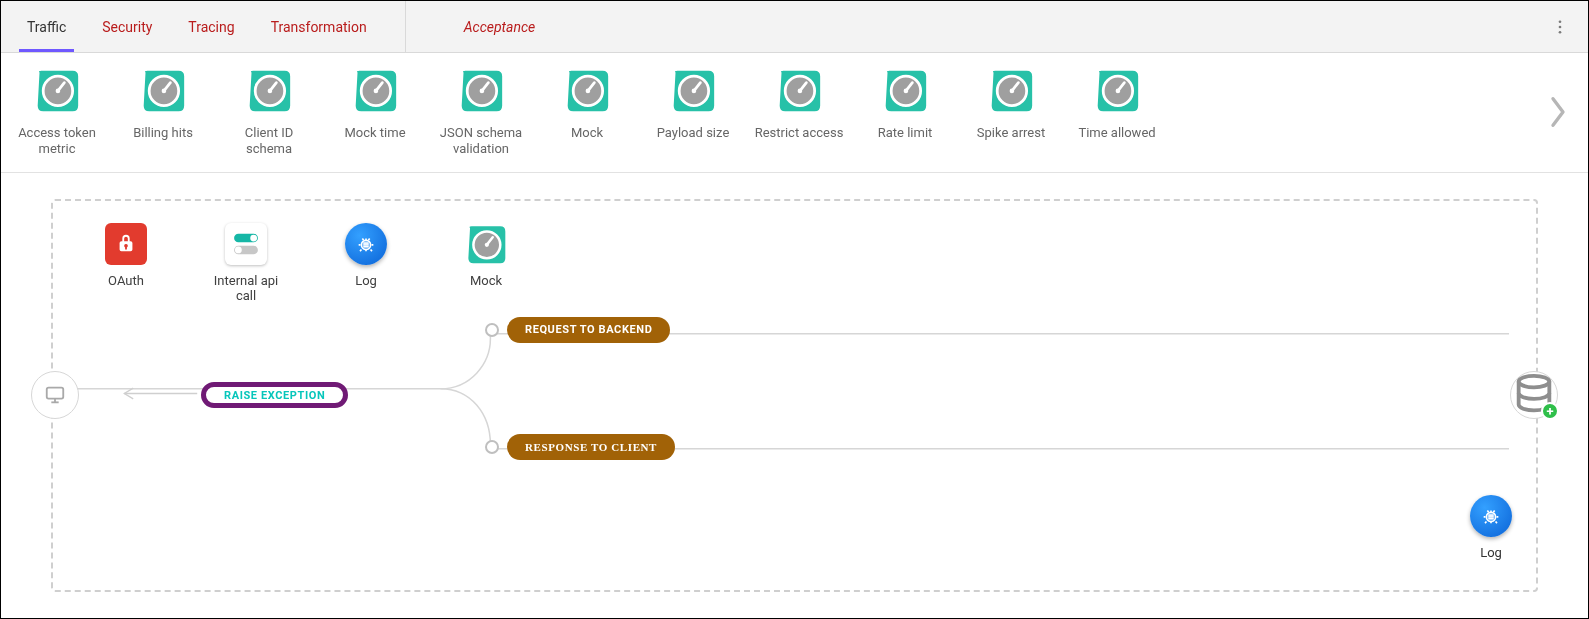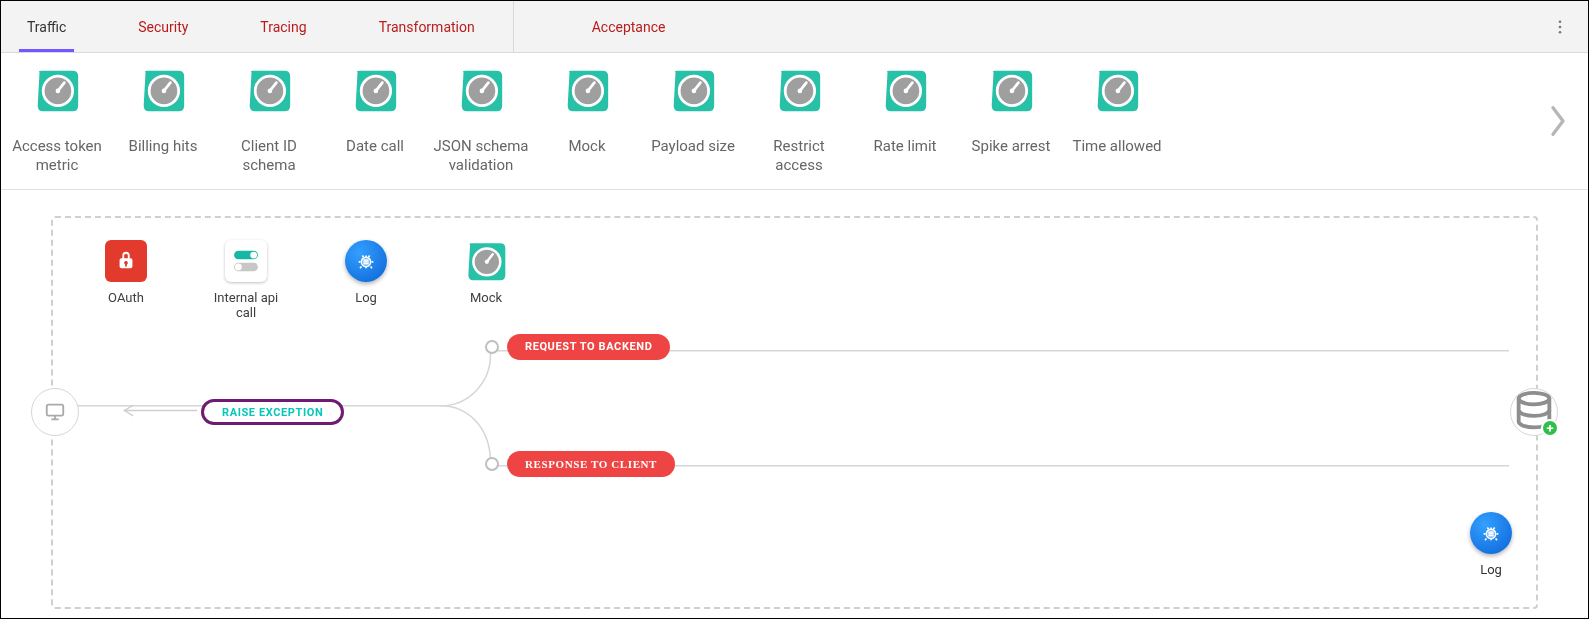--- a/index.html
+++ b/index.html
@@ -20,26 +20,26 @@
     background: #f3f3f3;
     border-bottom: 1px solid #d9d9d9;
     display: flex;
     align-items: stretch;
     padding: 0 8px;
     position: relative;
   }
   .tabgroup {
     display: flex;
     align-items: stretch;
-    gap: 36px;
   }
   .tabgroup.secondary {
     border-left: 1px solid #d9d9d9;
     margin-left: 20px;
-    padding-left: 60px;
+    padding-left: 40px;
+    font-style: italic;
   }
   .tab {
     display: flex;
     align-items: center;
     padding: 0 18px;
     color: #b91c1c;
     cursor: pointer;
     font-size: 14px;
     position: relative;
   }
@@ -75,22 +75,22 @@
   }
   .palette-item {
     width: 96px;
     display: flex;
     flex-direction: column;
     align-items: center;
     text-align: center;
     cursor: grab;
   }
   .palette-item .label {
-    margin-top: 24px;
-    font-size: 15px;
+    margin-top: 12px;
+    font-size: 13px;
     color: #666;
     line-height: 1.25;
   }
   .gauge-icon { width: 46px; height: 46px; }
   .palette-next {
     position: absolute;
     right: 12px;
     top: 50%;
     transform: translateY(-50%);
     width: 36px; height: 44px;
@@ -159,26 +159,26 @@
     align-items: center;
     justify-content: center;
     padding: 0 18px;
     font-size: 11px;
     font-weight: 700;
     letter-spacing: .6px;
     text-transform: uppercase;
     cursor: pointer;
   }
   .pill-gray {
-    background: #ef4444;
+    background: #a16207;
     color: #fff;
     text-align: center;
   }
   .pill-line {
-    border: 3px solid #701a75;
+    border: 5px solid #701a75;
     color: #06c6bb;
     background: #fff;
   }
   .pill-dot {
     position: absolute;
     width: 14px; height: 14px; border-radius: 50%;
     border: 2px solid #bfbfbf;
     background: #fff;
   }
 
@@ -298,21 +298,21 @@
       </svg>
     <div class="label">Client ID schema</div>
   </div>
   <div class="palette-item">
     <svg class="gauge-icon" viewBox="0 0 50 50">
         <path d="M6 6 Q4 4 8 4 L42 4 Q48 4 48 10 L48 42 Q48 48 42 48 L10 48 Q4 48 4 42 Z" fill="#27c1a8"></path>
         <circle cx="26" cy="26" r="16" fill="#9f9f9f" stroke="#fff" stroke-width="3"></circle>
         <line x1="26" y1="26" x2="33" y2="17" stroke="#fff" stroke-width="3" stroke-linecap="round"></line>
         <circle cx="26" cy="26" r="2.5" fill="#fff"></circle>
       </svg>
-    <div class="label">Date call</div>
+    <div class="label">Mock time</div>
   </div>
   <div class="palette-item">
     <svg class="gauge-icon" viewBox="0 0 50 50">
         <path d="M6 6 Q4 4 8 4 L42 4 Q48 4 48 10 L48 42 Q48 48 42 48 L10 48 Q4 48 4 42 Z" fill="#27c1a8"></path>
         <circle cx="26" cy="26" r="16" fill="#9f9f9f" stroke="#fff" stroke-width="3"></circle>
         <line x1="26" y1="26" x2="33" y2="17" stroke="#fff" stroke-width="3" stroke-linecap="round"></line>
         <circle cx="26" cy="26" r="2.5" fill="#fff"></circle>
       </svg>
     <div class="label">JSON schema validation</div>
   </div>

